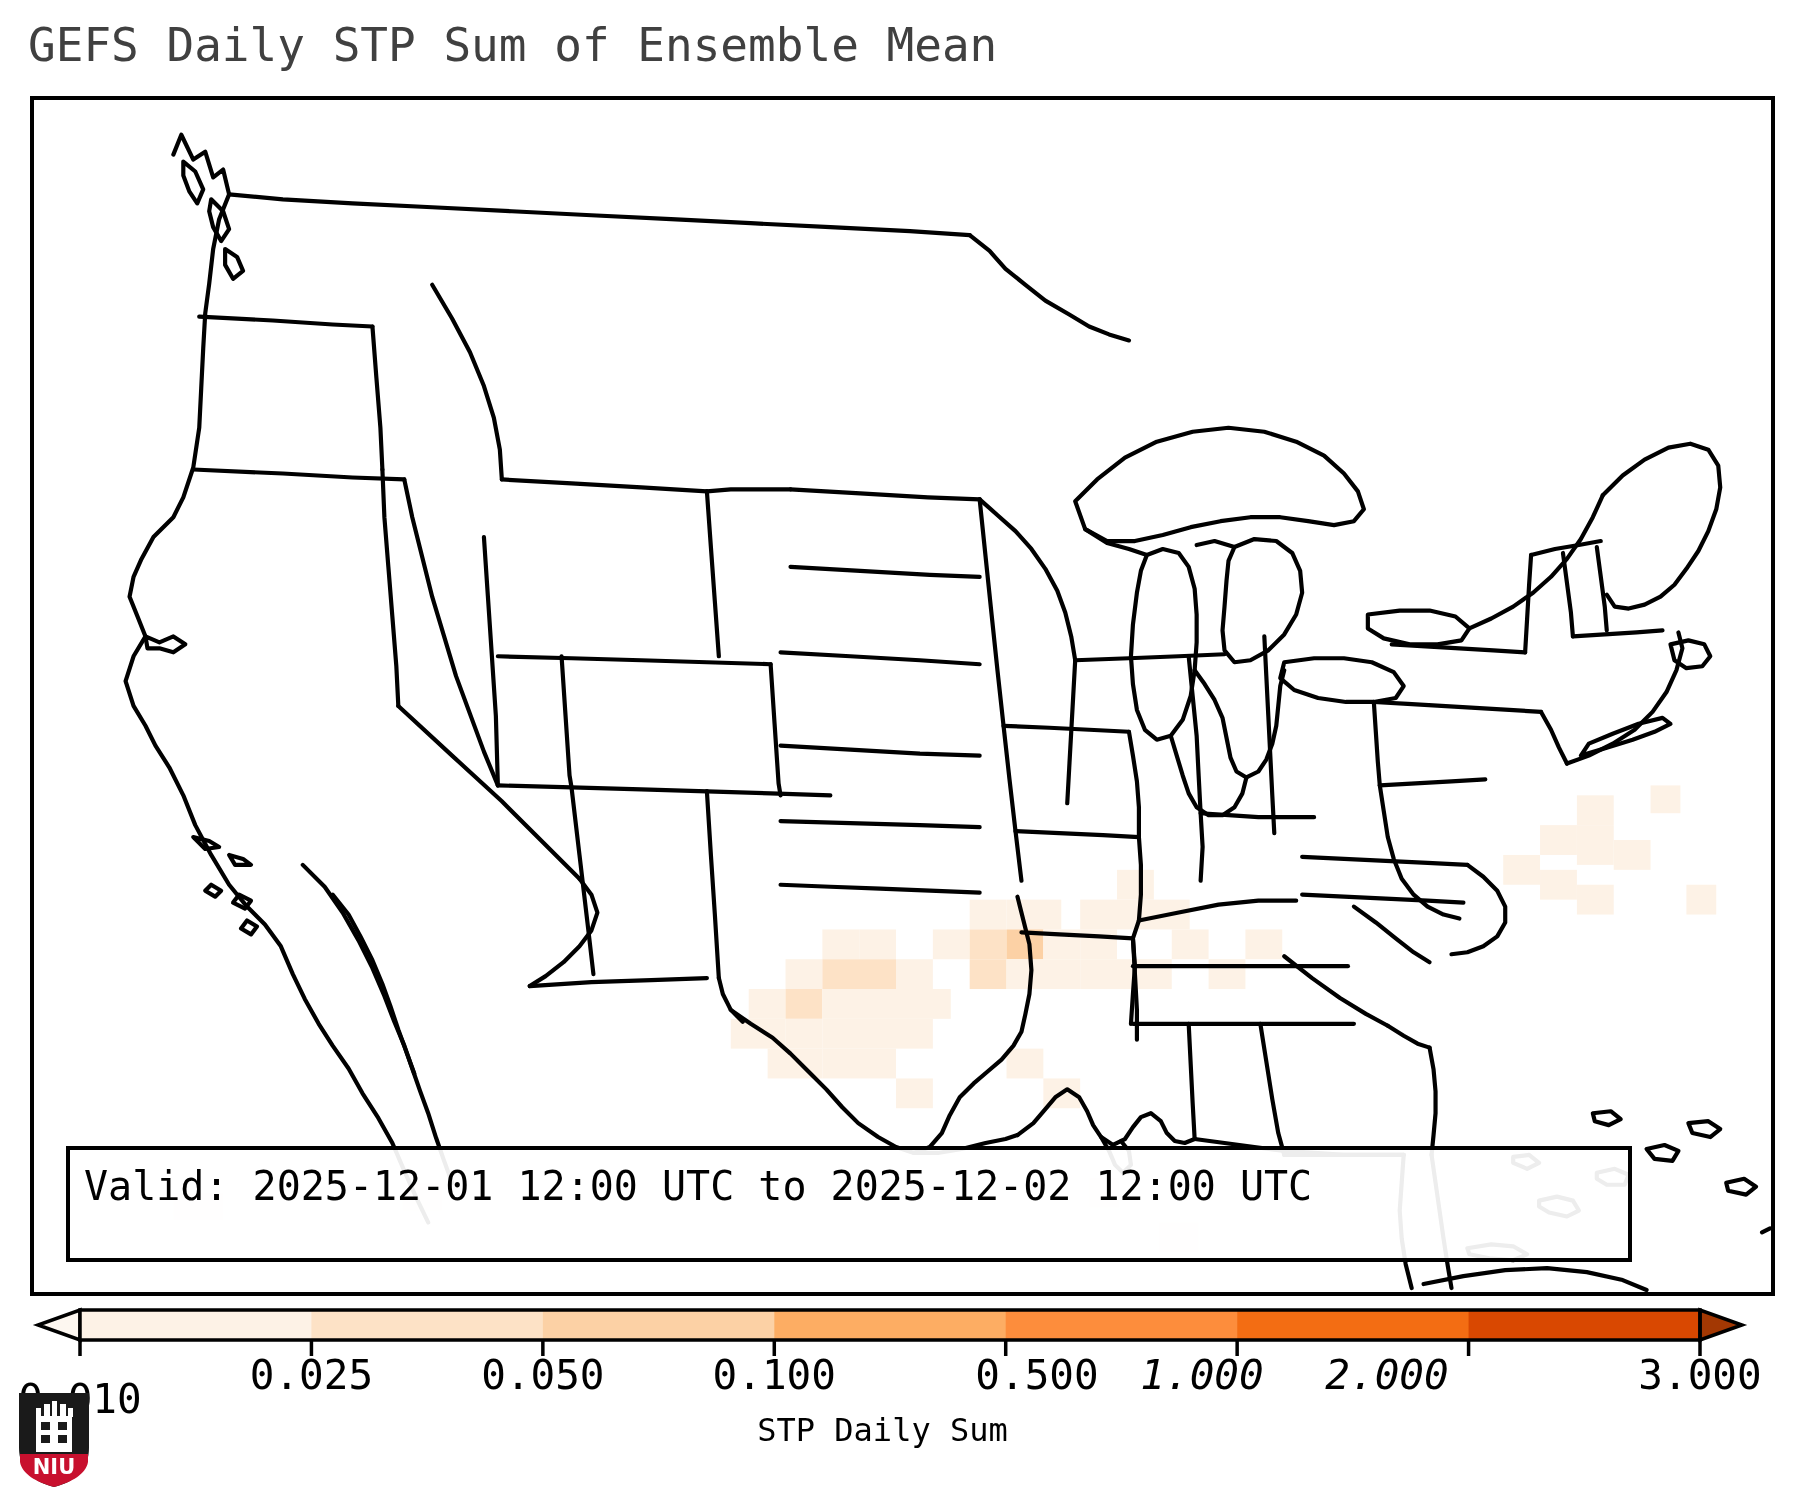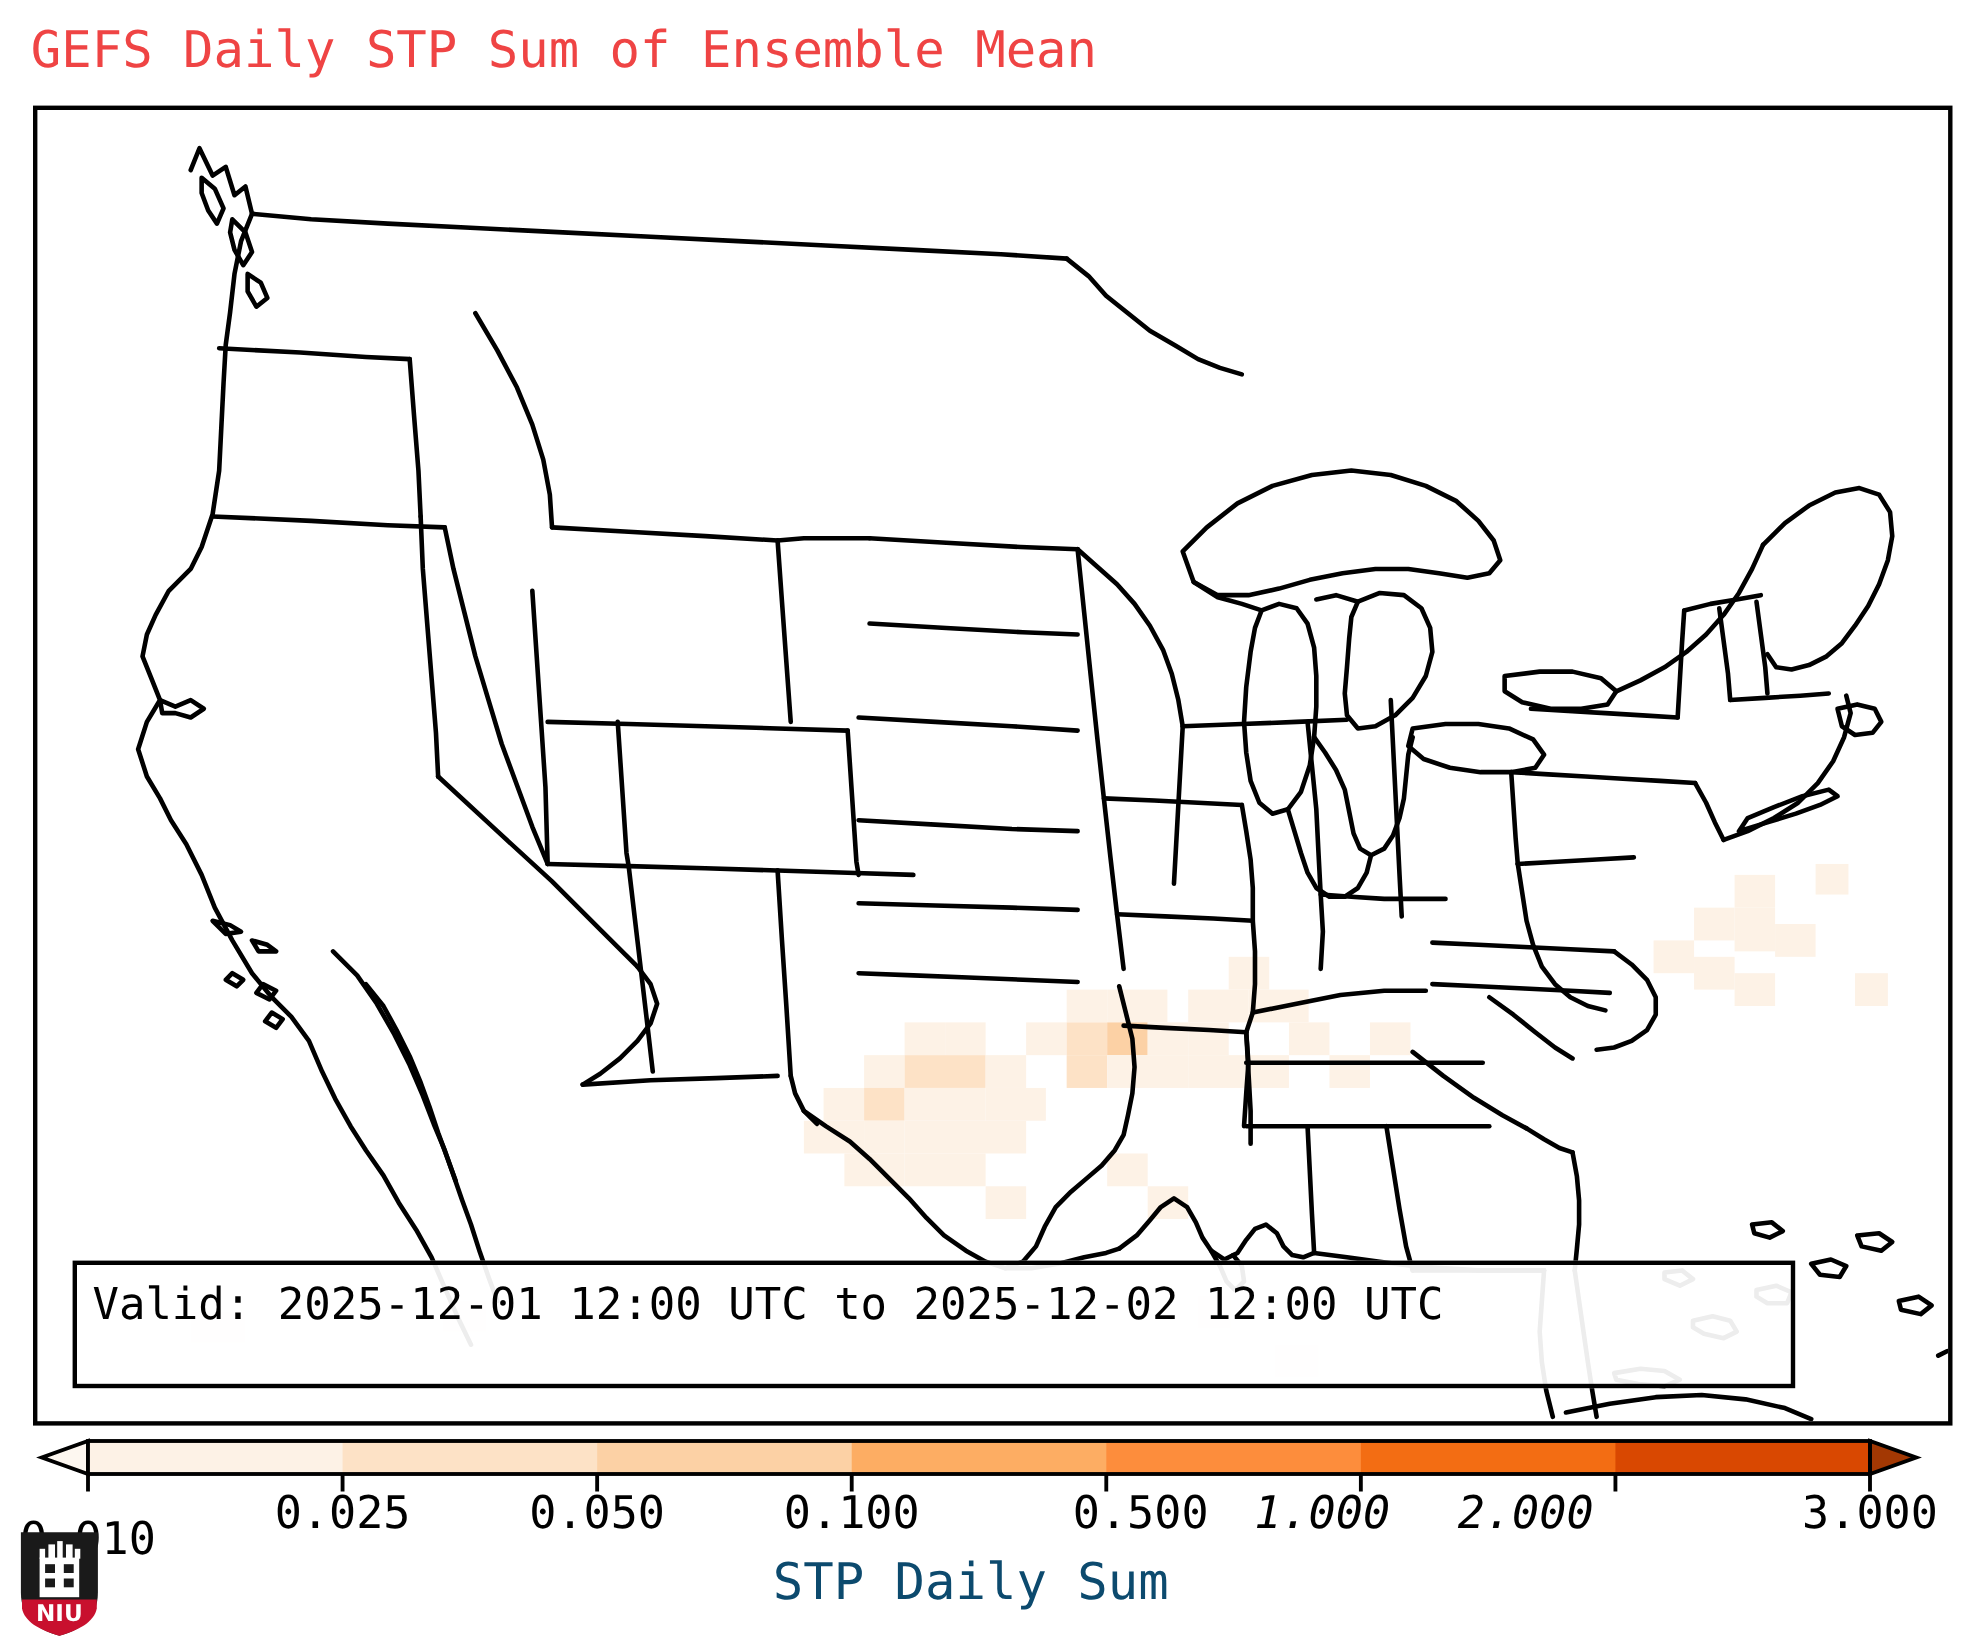--- a/index.html
+++ b/index.html
@@ -15,21 +15,21 @@
     font-family: "DejaVu Sans Mono", "Liberation Mono", monospace;
   }
 
   
   #plot-title {
     position: absolute;
     left: 28px;
     top: 18px;
     font-size: 46px;
     font-family: "DejaVu Sans Mono", "Liberation Mono", monospace;
-    color: #ef4444;
+    color: #404040;
     white-space: pre;
     letter-spacing: 0px;
   }
 
   
   #map-frame {
     position: absolute;
     left: 30px;
     top: 96px;
     width: 1745px;
@@ -96,22 +96,22 @@
     transform: translateX(-50%);
     white-space: pre;
   }
   #colorbar-axis-label {
     position: absolute;
     top: 108px;
     left: 0;
     width: 1765px;
     text-align: center;
     font-family: "DejaVu Sans Mono", "Liberation Mono", monospace;
-    font-size: 46px;
-    color: #0c4a6e;
+    font-size: 32px;
+    color: #000000;
     white-space: pre;
   }
 
   
   #niu-logo {
     position: absolute;
     left: 16px;
     top: 1390px;
     width: 76px;
     height: 100px;

